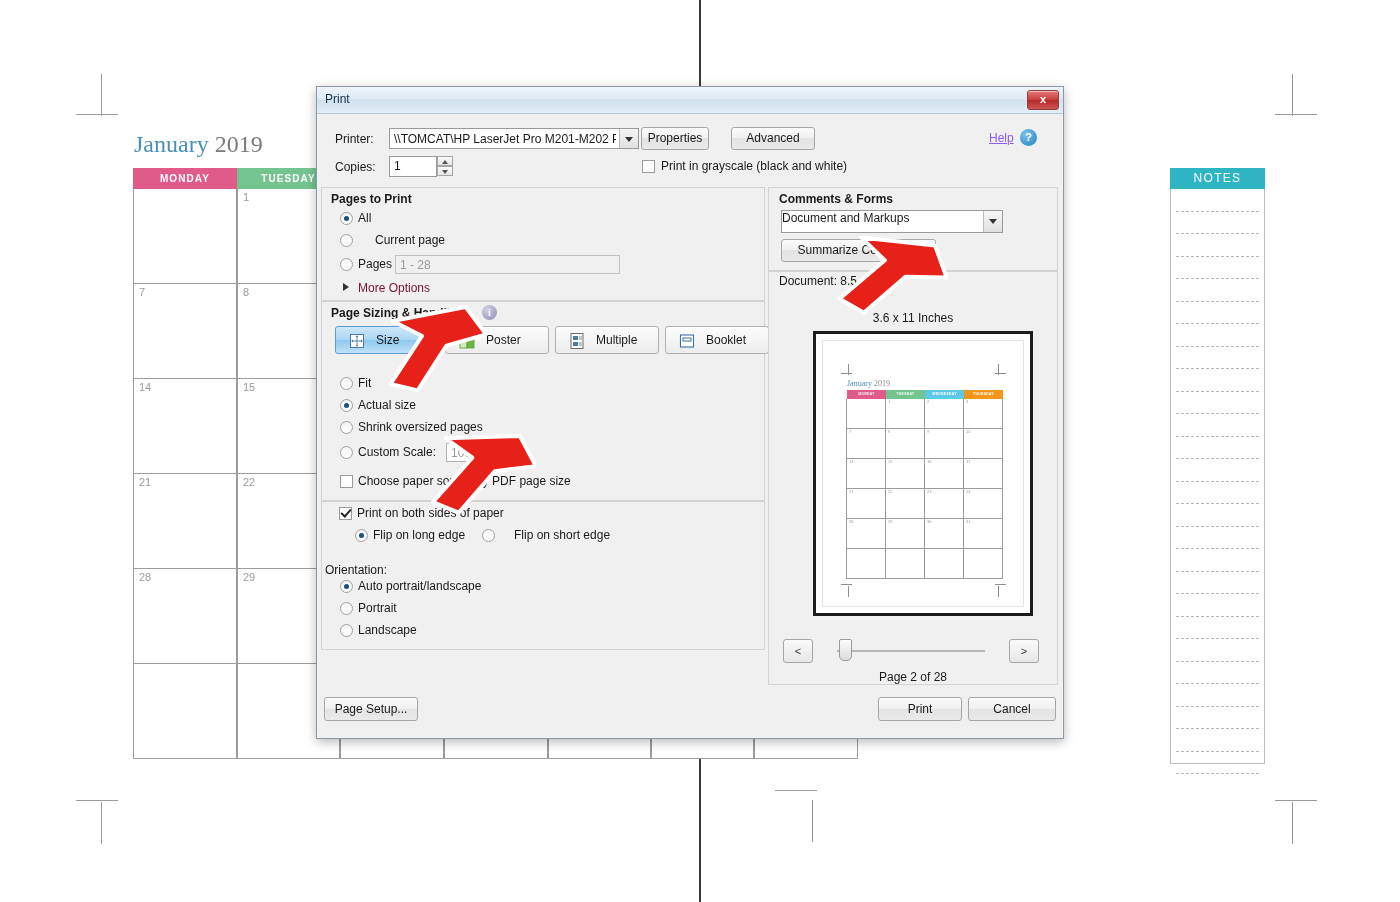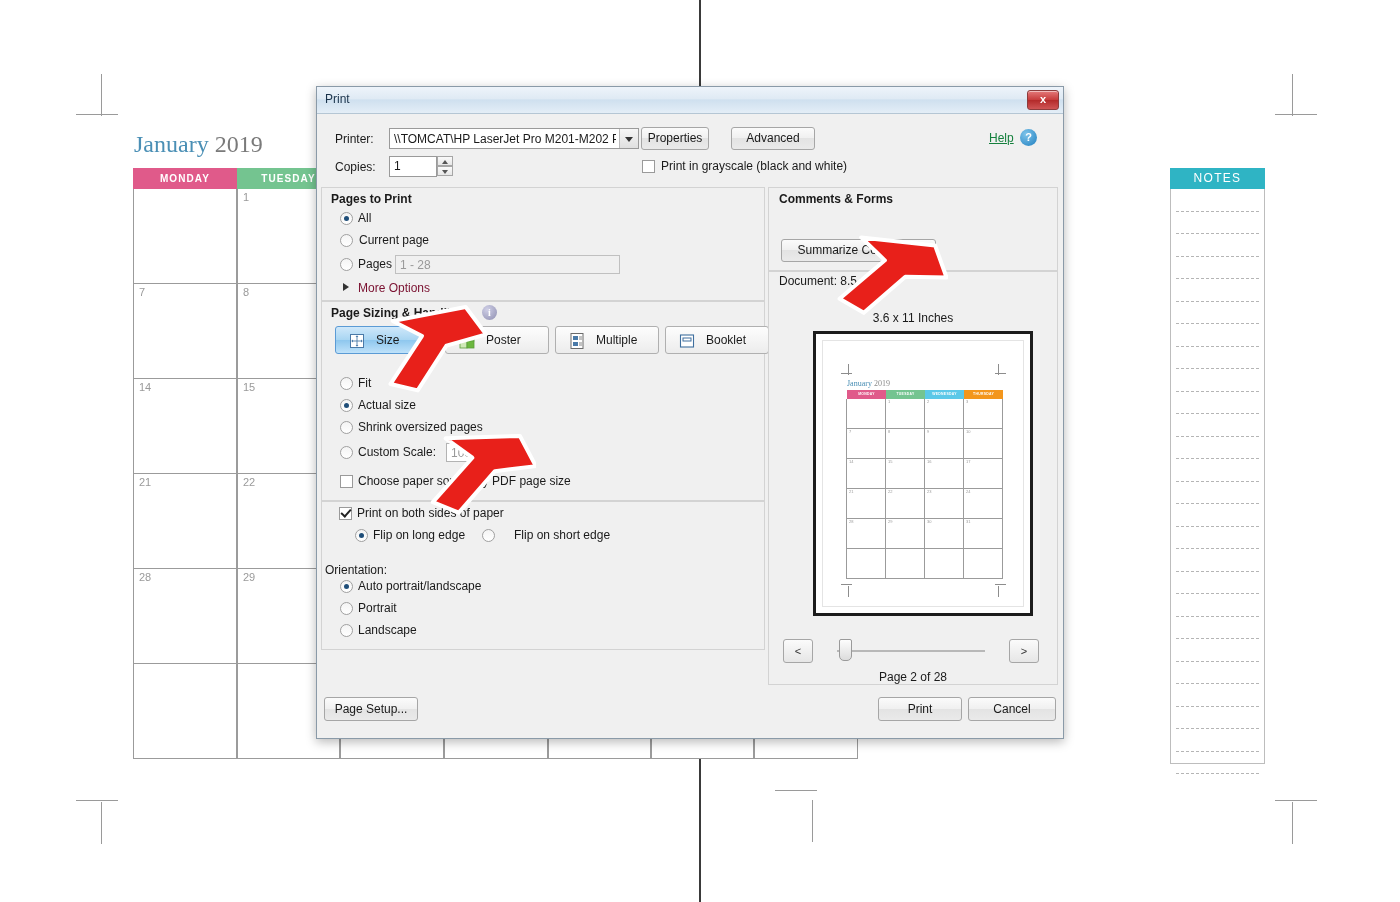--- a/index.html
+++ b/index.html
@@ -79,21 +79,21 @@
   #advanced-btn{left:414px;top:126px;width:84px;height:23px;line-height:21px;}
 
   #copies-input{position:absolute;left:72px;top:155px;width:48px;height:21px;background:#fff;border:1px solid #9a9a9a;box-sizing:border-box;font-size:12px;padding:2px 0 0 4px;color:#1a1a1a;}
   #copies-spin{position:absolute;left:120px;top:155px;width:16px;height:21px;}
   .spin-half{position:absolute;left:0;width:16px;height:10px;border:1px solid #a6a6a6;box-sizing:border-box;background:linear-gradient(to bottom,#fafafa,#e6e6e6);}
   .spin-up{top:0;}
   .spin-dn{top:10px;}
   .spin-half:after{content:"";position:absolute;left:4px;top:3px;border-left:3px solid transparent;border-right:3px solid transparent;}
   .spin-up:after{border-bottom:4px solid #555;}
   .spin-dn:after{border-top:4px solid #555;}
-  #help-link{position:absolute;left:990px;top:126px;font-size:12px;color:#15803d;text-decoration:underline;cursor:pointer;}
+  #help-link{position:absolute;left:990px;top:126px;font-size:12px;color:#8b5cf6;text-decoration:underline;cursor:pointer;}
   #help-icon{position:absolute;left:1020px;top:124px;width:17px;height:17px;border-radius:50%;
     background:radial-gradient(circle at 35% 30%,#7fc4ea,#1f7fc0);color:#fff;font-size:11px;font-weight:bold;text-align:center;line-height:17px;}
 
   
   .group{position:absolute;box-sizing:border-box;background:#f0f0f0;border:1px solid #d3d3d3;}
   .group-title{position:absolute;font-size:12px;font-weight:bold;color:#1a1a1a;}
 
   
   .radio{position:absolute;width:13px;height:13px;border-radius:50%;
     background:linear-gradient(to bottom,#f4f4f4,#ffffff);border:1px solid #a0a0a0;box-sizing:border-box;cursor:pointer;}
@@ -351,21 +351,21 @@
   <div id="help-link" style="left:672px;top:44px;">Help</div>
   <div id="help-icon" style="left:703px;top:42px;">?</div>
 
   <div class="group" style="left:4px;top:100px;width:444px;height:114px;"></div>
   <div class="group-title" style="left:14px;top:105px;">Pages to Print</div>
 
   <div class="radio on" style="left:23px;top:125px;"></div>
   <div class="opt-label" style="left:41px;top:124px;">All</div>
 
   <div class="radio" style="left:23px;top:147px;"></div>
-  <div class="opt-label" style="left:42px;top:146px;">Current page</div>
+  <div class="opt-label" style="left:58px;top:146px;">Current page</div>
 
   <div class="radio" style="left:23px;top:171px;"></div>
   <div class="opt-label" style="left:41px;top:170px;">Pages</div>
   <div class="tinput" style="left:78px;top:168px;width:225px;height:19px;border-color:#c0c0c0;background:#f0f0f0;">1 - 28</div>
 
   <div class="tri" style="left:26px;top:196px;"></div>
   <div class="opt-label" style="left:41px;top:194px;color:#7a1030;text-align:center;">More Options</div>
 
   <div class="group" style="left:4px;top:214px;width:444px;height:200px;"></div>
   <div class="group-title" style="left:14px;top:219px;">Page Sizing &amp; Handling</div>
@@ -442,20 +442,24 @@
 
   <div class="radio" style="left:23px;top:515px;"></div>
   <div class="opt-label" style="left:41px;top:514px;">Portrait</div>
 
   <div class="radio" style="left:23px;top:537px;"></div>
   <div class="opt-label" style="left:41px;top:536px;">Landscape</div>
 
   <div class="group" style="left:451px;top:100px;width:290px;height:84px;"></div>
   <div class="group-title" style="left:462px;top:105px;">Comments &amp; Forms</div>
 
+  <div class="combo" style="left:464px;top:123px;width:222px;height:23px;">
+    <div class="cval" style="top:4px;">Document and Markups</div>
+    <div class="combo-arrow" style="height:21px;"></div>
+  </div>
   <div class="btn" style="left:464px;top:152px;width:155px;height:23px;line-height:21px;">Summarize Comments</div>
 
   <div class="group" style="left:451px;top:184px;width:290px;height:414px;"></div>
   <div class="opt-label" style="left:462px;top:187px;">Document: 8.5 x 11in</div>
   <div style="position:absolute;left:496px;top:224px;width:200px;text-align:center;font-size:12px;color:#1a1a1a;">3.6 x 11 Inches</div>
 
   <div id="preview-paper" style="left:496px;top:244px;">
     <div id="preview-inner">
 
       <div class="pv-crop" style="left:18px;top:32px;width:11px;height:1px;"></div>

